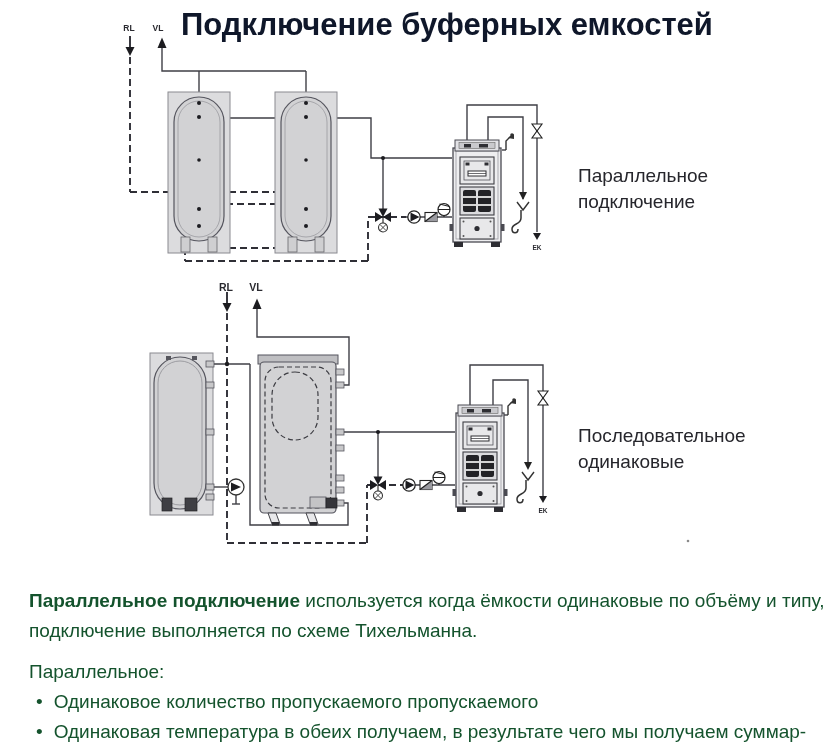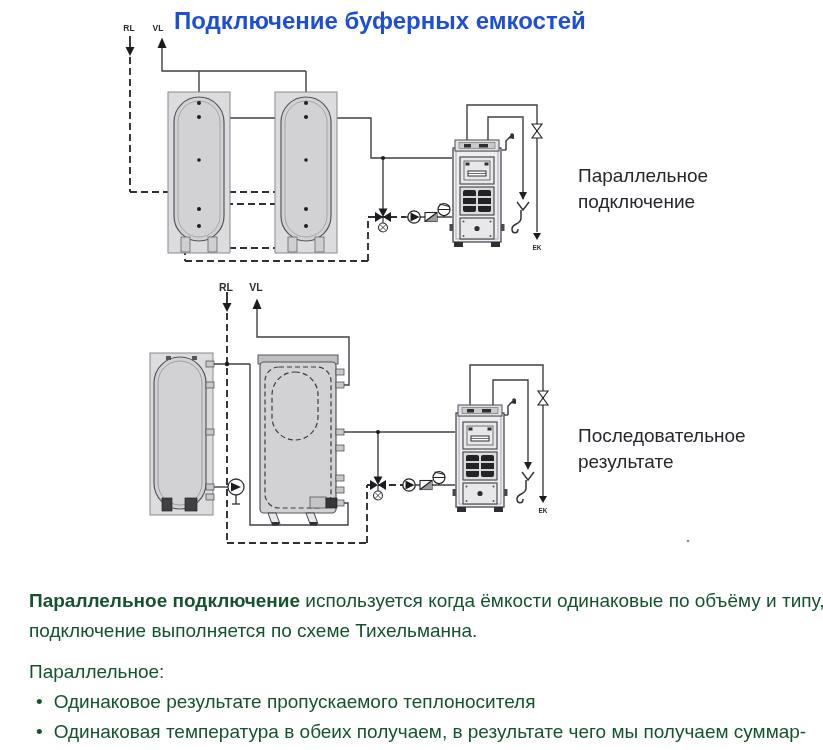--- a/index.html
+++ b/index.html
@@ -1,19 +1,19 @@
 <!DOCTYPE html>
 <html><head>
 <meta charset="utf-8">
 <style>
   html,body{margin:0;padding:0;background:#ffffff;}
   #page{position:relative;width:823px;height:750px;background:#ffffff;overflow:hidden;
         font-family:"Liberation Sans",sans-serif;color:#121214;}
   #diagram-svg{position:absolute;left:0;top:0;}
-  .title{position:absolute;left:174px;top:7px;font-size:24px;font-weight:bold;color:#1d4ed8;
+  .title{position:absolute;left:181px;top:7px;font-size:31px;font-weight:bold;color:#0f172a;
          letter-spacing:0px;white-space:nowrap;}
   .caption{position:absolute;left:578px;width:220px;font-size:19px;line-height:26px;color:#26262c;}
   .cap-parallel{top:163px;}
   .cap-series{top:423px;}
   .bodyline{position:absolute;left:29px;width:806px;font-size:19px;line-height:30px;color:#14532d;}
   .bodyline b{font-weight:bold;}
   .bullet-line{display:flex;gap:11px;padding-left:7px;}
   .bullet-glyph{flex:0 0 auto;}
   svg text{font-family:"Liberation Sans",sans-serif;}
   .lbl-sm{font-size:8.5px;font-weight:bold;fill:#2a2a30;}
@@ -249,30 +249,30 @@
       <use href="#valve-glyph" x="543" y="398"></use>
       <use href="#siphon-glyph" x="528" y="470"></use>
       <polygon points="539,496 547,496 543,503" fill="#1c1c20"></polygon>
       <text class="lbl-ek" x="543" y="513" text-anchor="middle">EK</text>
     </g>
 
     <circle cx="688" cy="541" r="1.3" fill="#8a8a8a"></circle>
   </svg>
 
   <div class="caption cap-parallel">Параллельное подключение</div>
-  <div class="caption cap-series">Последовательное результате</div>
+  <div class="caption cap-series">Последовательное одинаковые</div>
 
   <div class="bodyline" style="top:586px;">
     <b>Параллельное подключение</b><span> используется когда ёмкости одинаковые по объёму и типу, подключение выполняется по схеме Тихельманна.</span>
   </div>
 
   <div class="bodyline" style="top:657px;">Параллельное:</div>
 
   <div class="bodyline bullet-line" style="top:687px;">
     <span class="bullet-glyph">•</span>
-    <span>Одинаковое результате пропускаемого теплоносителя</span>
+    <span>Одинаковое количество пропускаемого пропускаемого</span>
   </div>
   <div class="bodyline bullet-line" style="top:717px;">
     <span class="bullet-glyph">•</span>
     <span>Одинаковая температура в обеих получаем, в результате чего мы получаем суммар-</span>
   </div>
 
 </div>
 
 </body></html>

